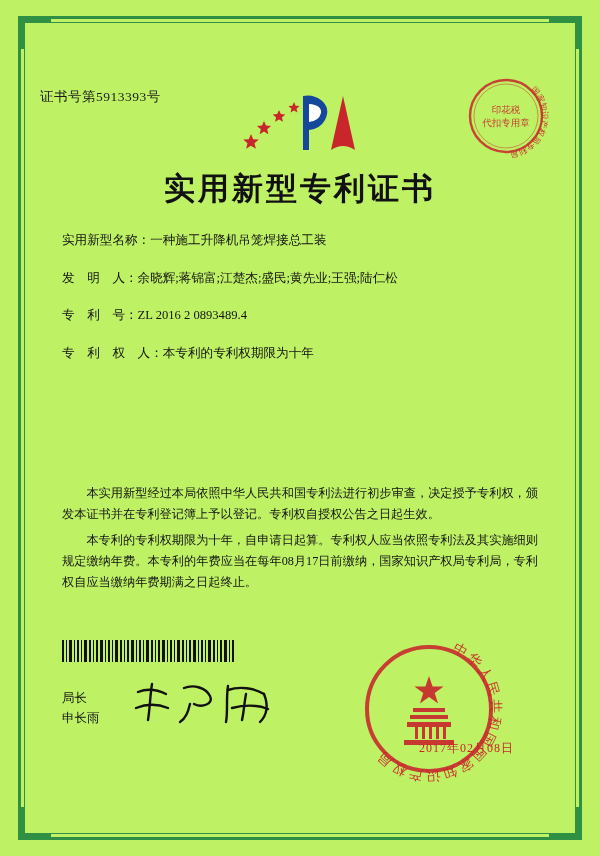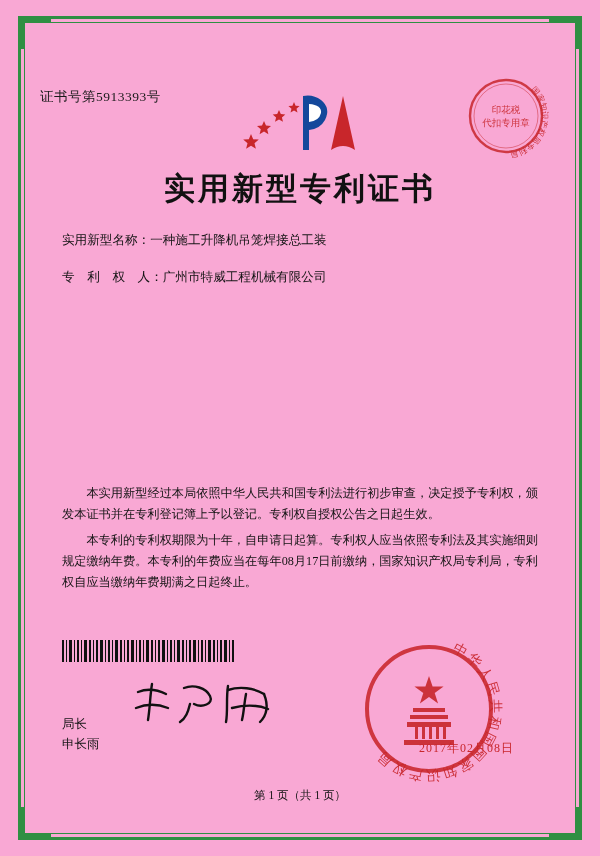--- a/index.html
+++ b/index.html
@@ -10,21 +10,21 @@
   body {
     width: 600px;
     height: 856px;
     font-family: "Liberation Serif", serif;
     overflow: hidden;
   }
   .page {
     position: relative;
     width: 600px;
     height: 856px;
-    background: #f9a8d4;
+    background: #bef264;
     box-sizing: border-box;
   }
   
   .border-outer {
     position: absolute;
     left: 18px;
     top: 16px;
     right: 18px;
     bottom: 16px;
     border: 3px solid #2f8f43;
@@ -108,20 +108,21 @@
   }
   .field {
     font-size: 12.6px;
     color: #141414;
     margin-bottom: 19.5px;
     line-height: 1.35;
     white-space: nowrap;
   }
   .field .lbl {
     display: inline-block;
+    font-family: Liberation Mono, monospace;
   }
   .field .val {
     display: inline;
     text-align: center;
   }
 
   .paras {
     position: absolute;
     left: 22px;
     right: 22px;
@@ -144,21 +145,20 @@
     height: 22px;
   }
 
   .footer-sign {
     position: absolute;
     left: 22px;
     top: 648px;
     font-size: 12.5px;
     color: #141414;
     line-height: 1.6;
-    margin-top: 26px;
   }
   .signature {
     position: absolute;
     left: 88px;
     top: 638px;
     width: 160px;
     height: 48px;
   }
 
   
@@ -233,21 +233,27 @@
       </svg>
     </div>
 
     <div class="title">实用新型专利证书</div>
 
     <div class="fields">
       <div class="field">
         <span class="lbl">实用新型名称：</span><span class="val">一种施工升降机吊笼焊接总工装</span>
       </div>
       <div class="field">
-        <span class="lbl">专　利　权　人：</span><span class="val">广州市特威工程机械有限公司</span>
+        <span class="lbl">发　明　人：</span><span class="val">余晓辉;蒋锦富;江楚杰;盛民;黄先业;王强;陆仁松</span>
+      </div>
+      <div class="field">
+        <span class="lbl">专　利　号：</span><span class="val">ZL 2016 2 0893489.4</span>
+      </div>
+      <div class="field">
+        <span class="lbl">专　利　权　人：</span><span class="val">本专利的专利权期限为十年</span>
       </div>
     </div>
 
     <div class="paras">
       <p>本实用新型经过本局依照中华人民共和国专利法进行初步审查，决定授予专利权，颁发本证书并在专利登记簿上予以登记。专利权自授权公告之日起生效。</p>
       <p>本专利的专利权期限为十年，自申请日起算。专利权人应当依照专利法及其实施细则规定缴纳年费。本专利的年费应当在每年08月17日前缴纳，国家知识产权局专利局，专利权自应当缴纳年费期满之日起终止。</p>
     </div>
 
     <div class="barcode">
       <svg viewBox="0 0 172 22" width="172" height="22" preserveAspectRatio="none">
@@ -342,16 +348,15 @@
           <rect x="79" y="97" width="3" height="12"></rect>
           <rect x="86" y="97" width="3" height="12"></rect>
           <rect x="93" y="97" width="3" height="12"></rect>
           <rect x="54" y="110" width="50" height="5"></rect>
         </g>
       </svg>
     </div>
 
     <div class="seal-date">2017年02月08日</div>
 
-    <div class="page-num">第 1 页（共 1 页）</div>
 
   </div>
 </div>
 
 </body></html>

